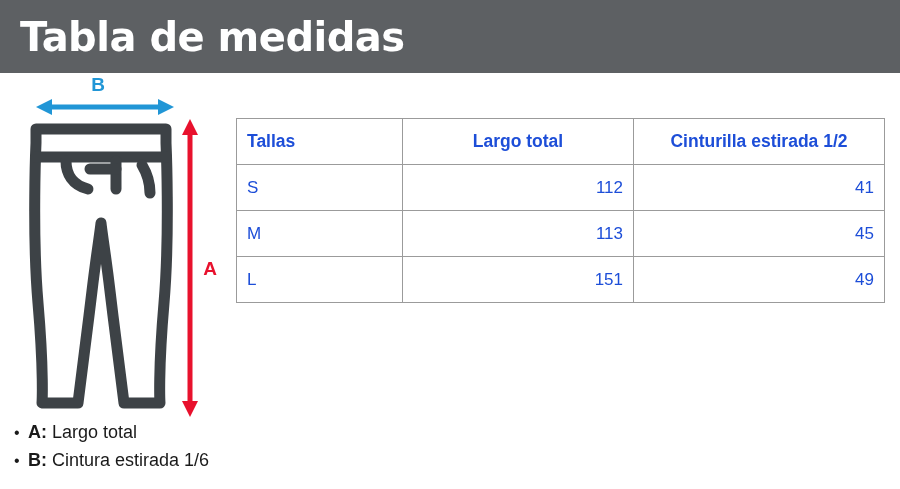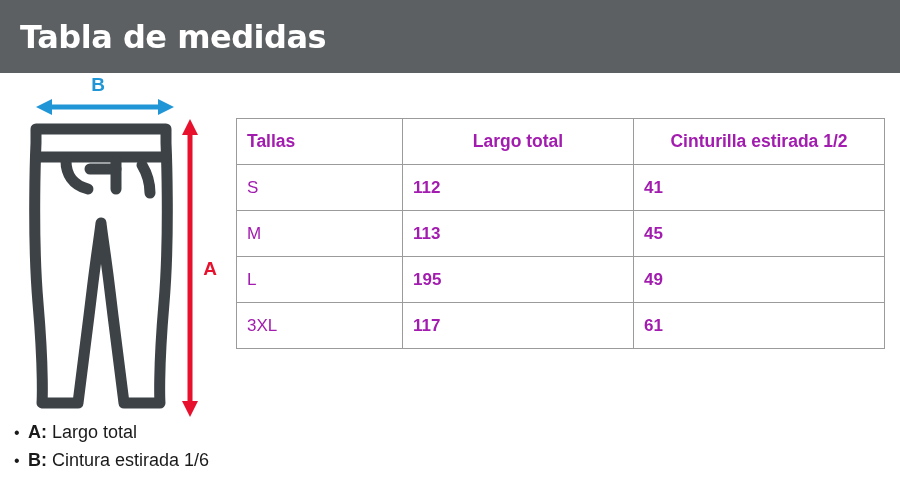--- a/index.html
+++ b/index.html
@@ -20,21 +20,21 @@
   .header-bar {
     position: absolute;
     left: 0; top: 0;
     width: 900px; height: 73px;
     background: #5d6063;
     display: flex;
     align-items: center;
   }
   .header-title {
     color: #ffffff;
-    font-size: 32px;
+    font-size: 40px;
     font-weight: bold;
     letter-spacing: -0.5px;
     margin-left: 20px;
     font-family: "DejaVu Sans", sans-serif;
   }
 
   
   .illustration {
     position: absolute;
     left: 0; top: 73px;
@@ -51,32 +51,32 @@
   table.size-table {
     border-collapse: collapse;
     width: 648px;
     table-layout: fixed;
   }
   table.size-table th,
   table.size-table td {
     border: 1px solid #9b9b9b;
     height: 46px;
     font-size: 17px;
-    color: #a21caf;
+    color: #1d4ed8;
     padding: 0 10px;
     font-family: "Liberation Sans", sans-serif;
   }
   table.size-table thead th {
     font-weight: bold;
     font-size: 17.5px;
   }
   table.size-table thead th.col-size { text-align: left; }
   table.size-table thead th.col-num { text-align: center; }
   table.size-table tbody td.col-size { text-align: left; }
-  table.size-table tbody td.col-num { text-align: left; font-weight: bold; }
+  table.size-table tbody td.col-num { text-align: right; }
 
   .note {
     margin-top: 6px;
     font-size: 17px;
     color: #1a1a1a;
   }
 
   
   .legend {
     position: absolute;
@@ -178,27 +178,22 @@
           <td class="col-num">112</td>
           <td class="col-num">41</td>
         </tr>
         <tr>
           <td class="col-size">M</td>
           <td class="col-num">113</td>
           <td class="col-num">45</td>
         </tr>
         <tr>
           <td class="col-size">L</td>
-          <td class="col-num">195</td>
+          <td class="col-num">151</td>
           <td class="col-num">49</td>
-        </tr>
-        <tr>
-          <td class="col-size">3XL</td>
-          <td class="col-num">117</td>
-          <td class="col-num">61</td>
         </tr>
       </tbody>
     </table>
   </div>
 
   <div class="legend">
     <div class="legend-item">
       <span class="bullet">•</span>
       <span class="legend-key">A:</span>
       <span class="legend-text">Largo total</span>

